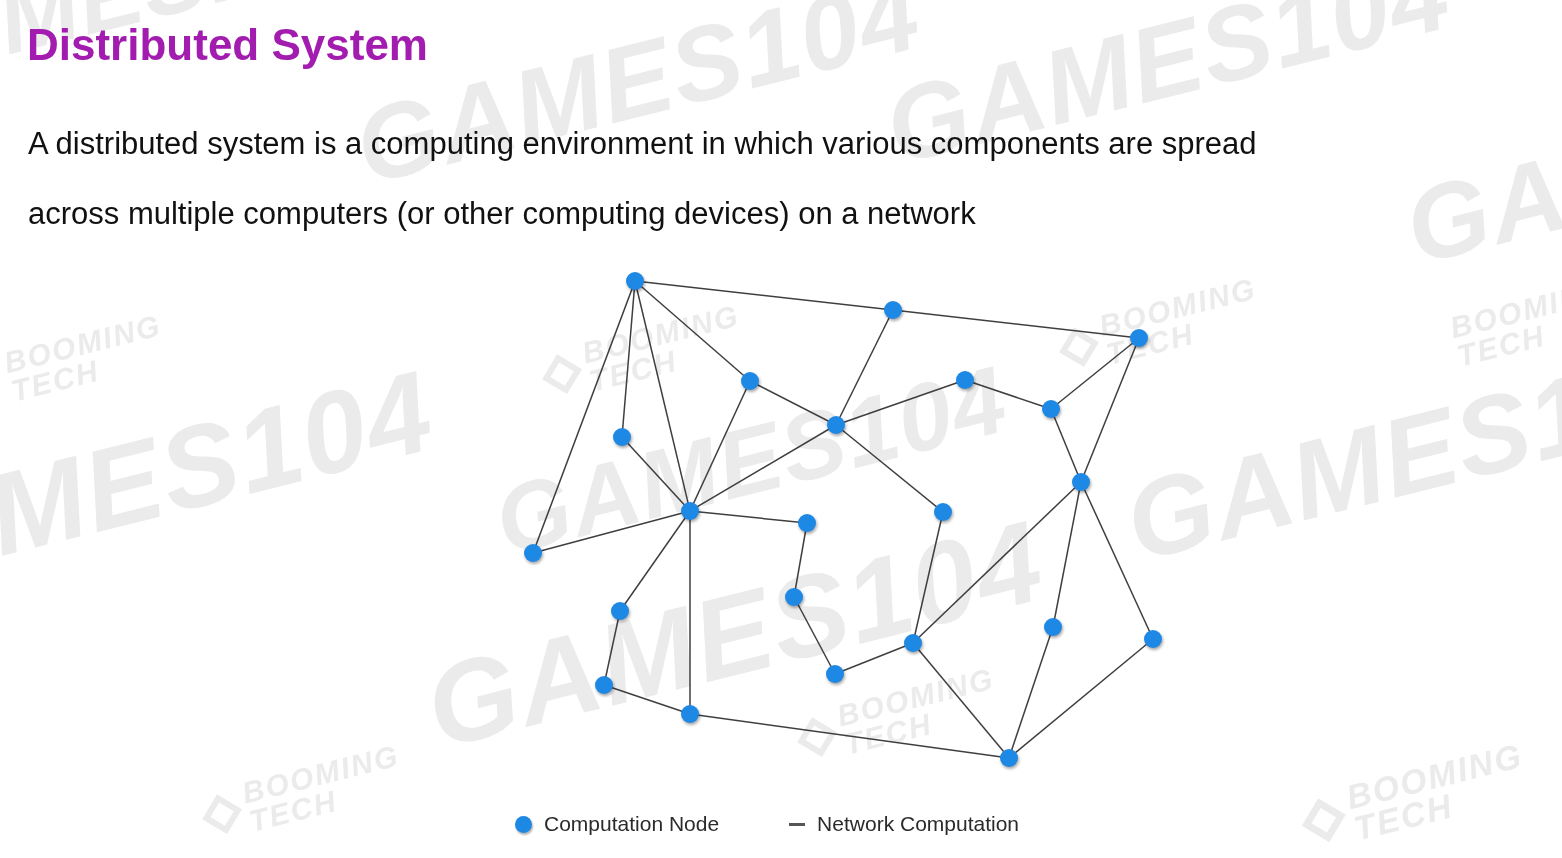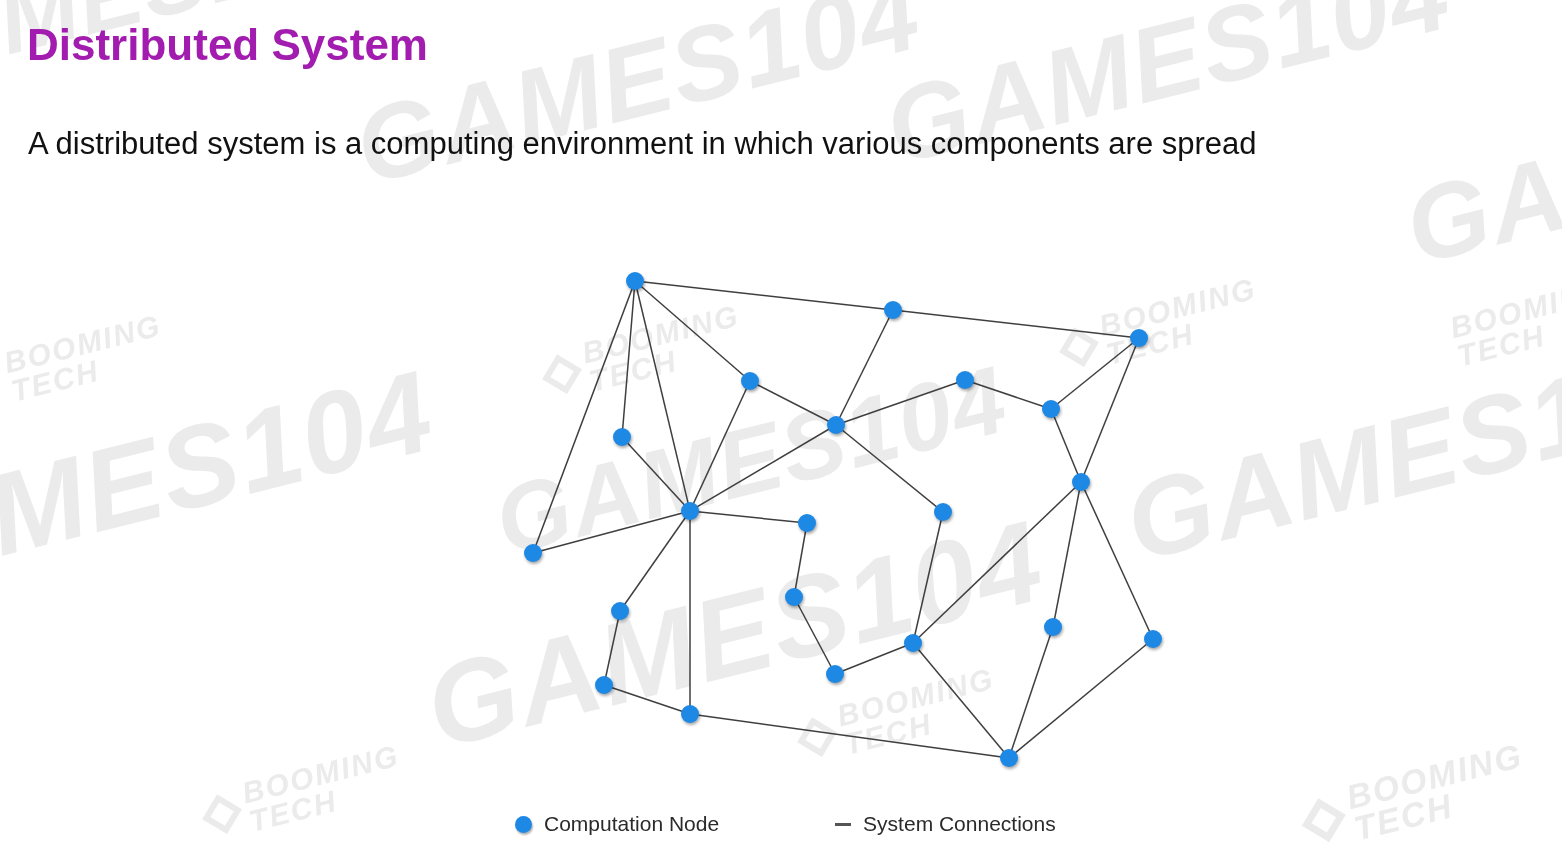--- a/index.html
+++ b/index.html
@@ -31,21 +31,21 @@
   .body-text { position:absolute; left:28px; top:128px; z-index:2; width:1530px; color:#111; }
   .body-line { font-size:31px; line-height:1.0; }
   .body-line + .body-line { margin-top:39px; }
 
   
   svg.graph { position:absolute; inset:0; z-index:1; }
   .edge { stroke:var(--edge,#3f3f3f); stroke-width:1.5; }
   .node { fill:var(--node,#1e88e5); filter:drop-shadow(1.5px 2px 1.5px rgba(0,0,0,0.35)); }
 
   
-  .legend { position:absolute; left:515px; top:812px; z-index:2; display:flex; align-items:center; gap:116px; }
+  .legend { position:absolute; left:515px; top:812px; z-index:2; display:flex; align-items:center; gap:70px; }
   .legend-item { display:flex; align-items:center; gap:12px; font-size:21px; color:#2b2b2b; }
   .legend-dot { width:17px; height:17px; border-radius:50%; background:var(--node,#1e88e5); box-shadow:1px 2px 2px rgba(0,0,0,0.3); flex:0 0 auto; }
   .legend-line { width:16px; height:3px; background:#555; flex:0 0 auto; }
 </style>
 </head>
 <body>
 
 <div class="slide">
 
   <div class="watermark-layer">
@@ -135,20 +135,21 @@
           <span>BOOMING</span>
           <span>TECH</span>
         </span>
       </div>
     </div>
 
   <h1 class="title">Distributed System</h1>
 
   <div class="body-text">
     <div class="body-line">A distributed system is a computing environment in which various components are spread</div>
+    <div class="body-line">across multiple computers (or other computing devices) on a network</div>
   </div>
 
   <svg class="graph" viewBox="0 0 1562 858" width="1562" height="858" xmlns="http://www.w3.org/2000/svg">
       <line x1="635" y1="281" x2="893" y2="310" class="edge"></line>
       <line x1="893" y1="310" x2="1139" y2="338" class="edge"></line>
       <line x1="635" y1="281" x2="750" y2="381" class="edge"></line>
       <line x1="635" y1="281" x2="622" y2="437" class="edge"></line>
       <line x1="635" y1="281" x2="690" y2="511" class="edge"></line>
       <line x1="635" y1="281" x2="533" y2="553" class="edge"></line>
       <line x1="893" y1="310" x2="836" y2="425" class="edge"></line>
@@ -203,17 +204,17 @@
       <circle cx="1009" cy="758" r="9" class="node"></circle>
     </svg>
 
   <div class="legend">
     <div class="legend-item">
       <span class="legend-dot"></span>
       <span>Computation Node</span>
     </div>
     <div class="legend-item">
       <span class="legend-line"></span>
-      <span>System Connections</span>
+      <span>Network Computation</span>
     </div>
   </div>
 
 </div>
 
 </body></html>

